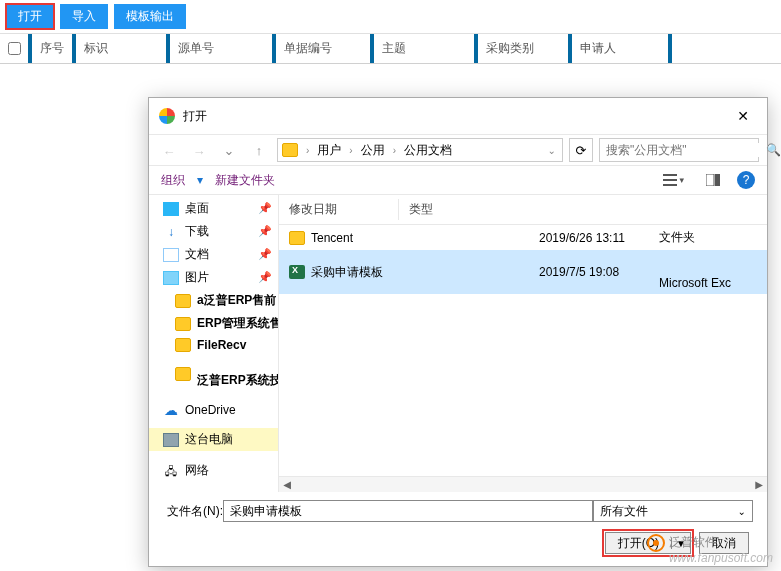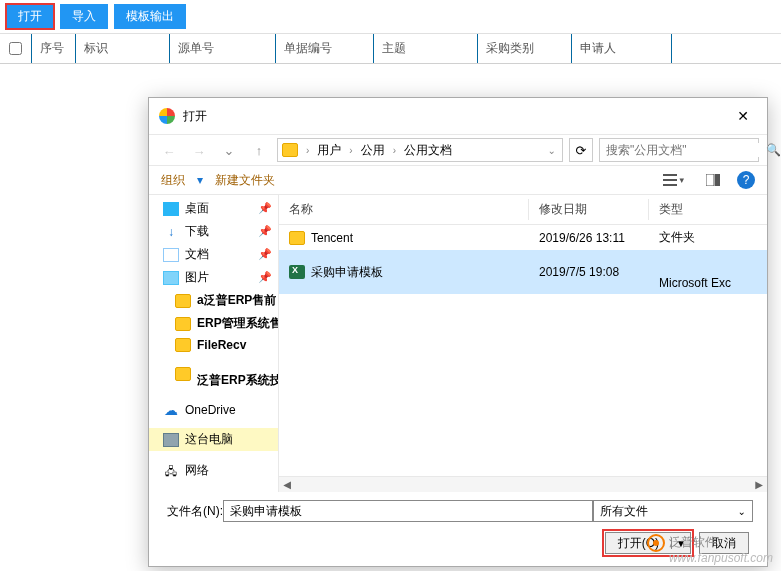--- a/index.html
+++ b/index.html
@@ -5,21 +5,21 @@
   * { box-sizing: border-box; margin: 0; padding: 0; font-family: "Microsoft YaHei", Arial, sans-serif; }
   body { width: 781px; height: 571px; background: #fff; overflow: hidden; position: relative; font-size: 12px; }
 
   
   .top-toolbar { display: flex; gap: 6px; padding: 4px 6px; border-bottom: 1px solid #e0e0e0; }
   .btn-primary { background: #2196f3; color: #fff; padding: 4px 12px; font-size: 12px; border: none; cursor: pointer; }
   .btn-primary.highlighted { outline: 2px solid #e53935; outline-offset: -1px; }
 
   
   .grid-header { display: flex; border-bottom: 1px solid #d0d0d0; height: 30px; align-items: stretch; }
-  .grid-cell { border-right: 1px solid #0369a1; display: flex; align-items: center; padding: 0 8px; font-size: 12px; color: #555; }
+  .grid-cell { border-right: 4px solid #0369a1; display: flex; align-items: center; padding: 0 8px; font-size: 12px; color: #555; }
   .grid-cell.chk { width: 32px; justify-content: center; padding: 0; }
   .grid-cell.chk input { width: 13px; height: 13px; }
 
   
   .dialog { position: absolute; left: 148px; top: 97px; width: 620px; height: 470px; background: #fff; border: 1px solid #aaa; box-shadow: 0 4px 20px rgba(0,0,0,.25); display: flex; flex-direction: column; }
   .dlg-title { display: flex; align-items: center; padding: 8px 10px; gap: 8px; }
   .dlg-title .spacer { flex: 1; }
   .dlg-close { font-size: 14px; cursor: pointer; padding: 2px 8px; }
   .dlg-icon { width: 16px; height: 16px; border-radius: 50%; background: conic-gradient(#f44336 0 90deg,#4caf50 90deg 180deg,#2196f3 180deg 270deg,#ffc107 270deg 360deg); }
 
@@ -28,21 +28,21 @@
   .nav-btn.disabled { color: #ccc; }
   .breadcrumb { flex: 1; display: flex; align-items: center; border: 1px solid #ccc; height: 24px; padding: 0 4px; gap: 2px; background: #fff; }
   .bc-arrow { color: #888; font-size: 10px; padding: 0 2px; }
   .bc-item { padding: 2px 4px; cursor: pointer; }
   .bc-folder-ico { width: 16px; height: 14px; background: #ffca28; border: 1px solid #e6a800; border-radius: 2px; margin-right: 4px; }
   .refresh { width: 24px; height: 24px; border: 1px solid #ccc; display: flex; align-items: center; justify-content: center; cursor: pointer; font-size: 13px; }
   .search-box { width: 160px; height: 24px; border: 1px solid #ccc; display: flex; align-items: center; padding: 0 6px; color: #888; gap: 5px; }
   .search-box input { border: none; outline: none; flex: 1; font-size: 12px; }
 
   .dlg-toolbar { display: flex; align-items: center; padding: 5px 12px; gap: 12px; border-bottom: 1px solid #e8e8e8; }
-  .link { color: #a16207; cursor: pointer; font-size: 12px; }
+  .link { color: #701a75; cursor: pointer; font-size: 12px; }
   .dlg-toolbar .spacer { flex: 1; }
   .view-btn { display: flex; align-items: center; gap: 2px; padding: 2px 4px; border: 1px solid transparent; cursor: pointer; }
   .help { width: 18px; height: 18px; border-radius: 50%; background: #1976d2; color: #fff; display: flex; align-items: center; justify-content: center; font-size: 12px; cursor: pointer; }
 
   .dlg-body { flex: 1; display: flex; overflow: hidden; }
   .tree { width: 130px; border-right: 1px solid #e8e8e8; overflow-y: auto; padding: 2px 0; }
   .tree-item { display: flex; align-items: center; gap: 6px; padding: 3px 6px 3px 14px; cursor: pointer; white-space: nowrap; font-size: 12px; }
   .tree-item.sel { background: #fef9c3; }
   .tree-item.sub { padding-left: 26px; font-weight: bold; }
   .ti-ico { width: 16px; height: 14px; flex-shrink: 0; }
@@ -213,21 +213,20 @@
           <span style="flex: 1 1 0%;">这台电脑</span>
         </div>
         <div style="height: 8px;"></div>
         <div class="tree-item">
           <span class="ti-ico net"></span>
           <span style="flex: 1 1 0%;">网络</span>
         </div>
       </div>
     <div class="file-area">
       <div class="file-hdr">
-        <div class="fh" style="width:250px">名称</div>
         <div class="fh" style="width:120px">修改日期</div>
         <div class="fh" style="flex:1;border-right:none">类型</div>
       </div>
       <div class="file-list" id="files">
           <div class="file-row">
             <div class="fc" style="width: 250px;">
               <span class="f-ico folder"></span>
               <span>Tencent</span>
             </div>
             <div class="fc" style="width: 120px;">2019/6/26 13:11</div>

